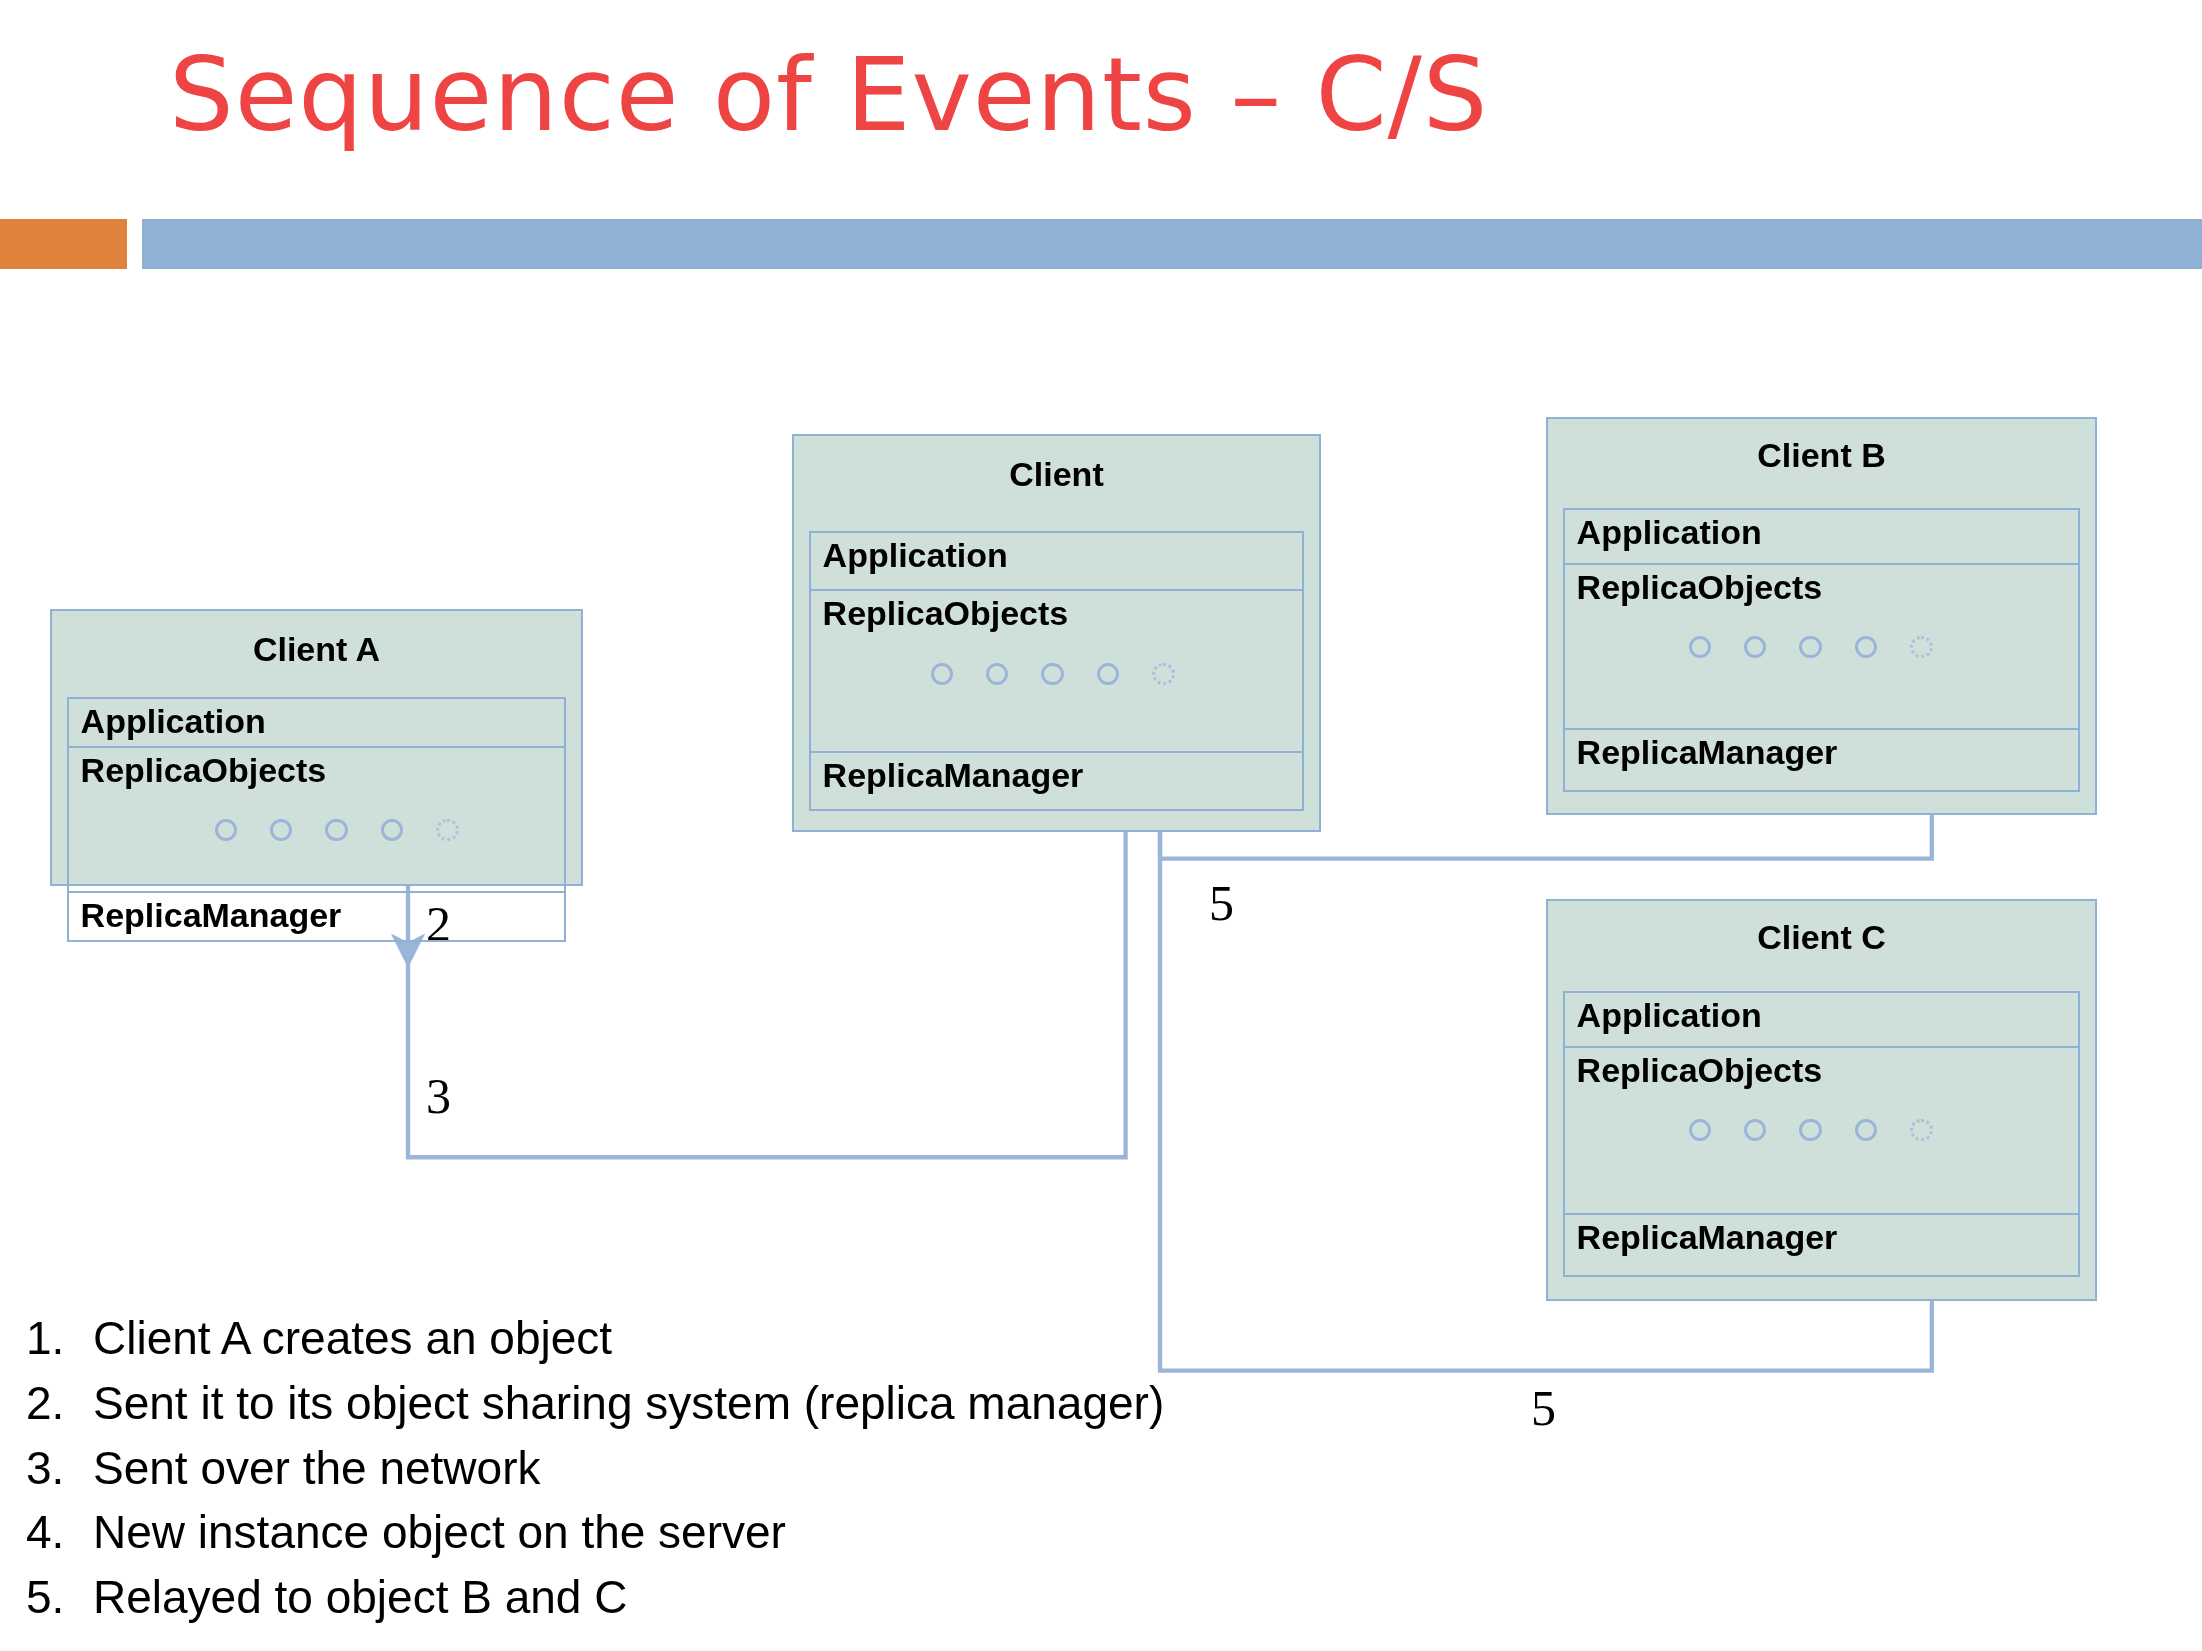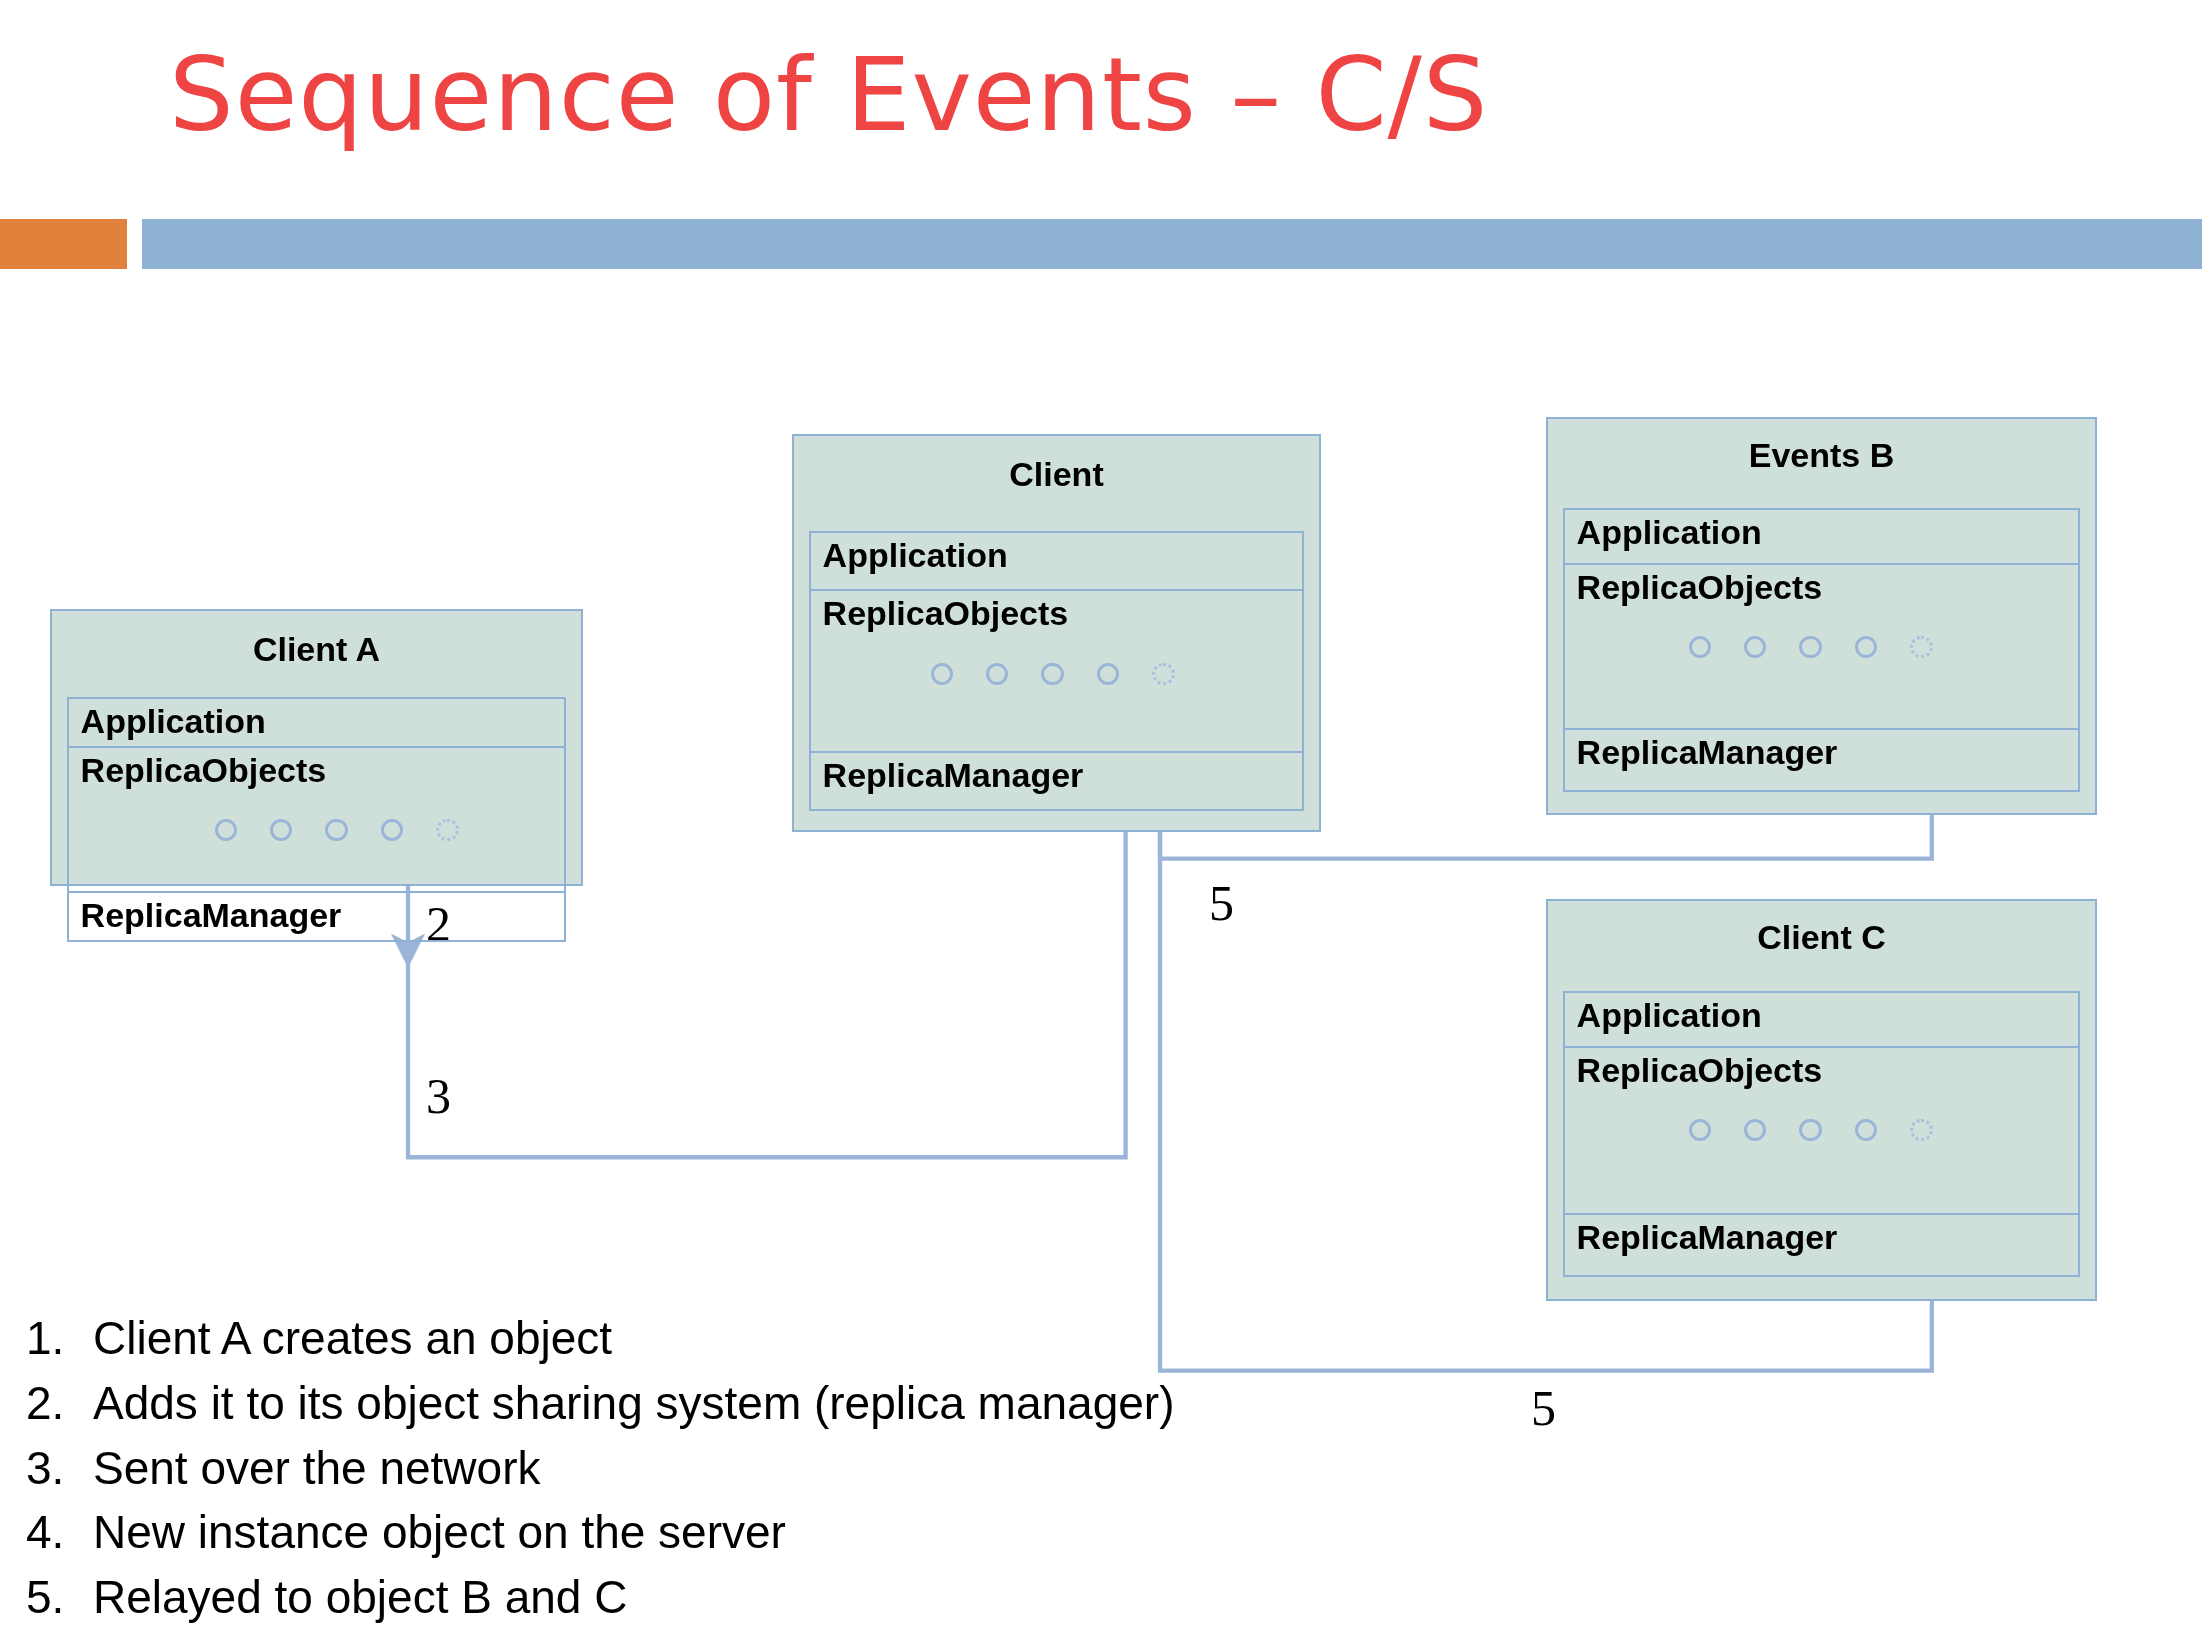--- a/index.html
+++ b/index.html
@@ -204,21 +204,21 @@
           <div class="circ ghost"></div>
         </div>
       </div>
       <div class="row" style="height:55px;">
         <div class="row-label">ReplicaManager</div>
       </div>
     </div>
   </div>
 
   <div class="node" style="left:1546px; top:417px; width:551px; height:398px;">
-    <div class="node-title" style="top:17px;">Events B</div>
+    <div class="node-title" style="top:17px;">Client B</div>
     <div class="stack" style="top:89px; height:284px;">
       <div class="row" style="height:55px;">
         <div class="row-label">Application</div>
       </div>
       <div class="row" style="height:165px;">
         <div class="row-label">ReplicaObjects</div>
         <div class="circles" style="top:71px; left:124px;">
           <div class="circ"></div>
           <div class="circ"></div>
           <div class="circ"></div>
@@ -254,21 +254,21 @@
     </div>
   </div>
 
   <div class="steps-list">
     <div class="li">
       <span class="num">1.</span>
       <span class="txt">Client A creates an object</span>
     </div>
     <div class="li">
       <span class="num">2.</span>
-      <span class="txt">Adds it to its object sharing system (replica manager)</span>
+      <span class="txt">Sent it to its object sharing system (replica manager)</span>
     </div>
     <div class="li">
       <span class="num">3.</span>
       <span class="txt">Sent over the network</span>
     </div>
     <div class="li">
       <span class="num">4.</span>
       <span class="txt">New instance object on the server</span>
     </div>
     <div class="li">

